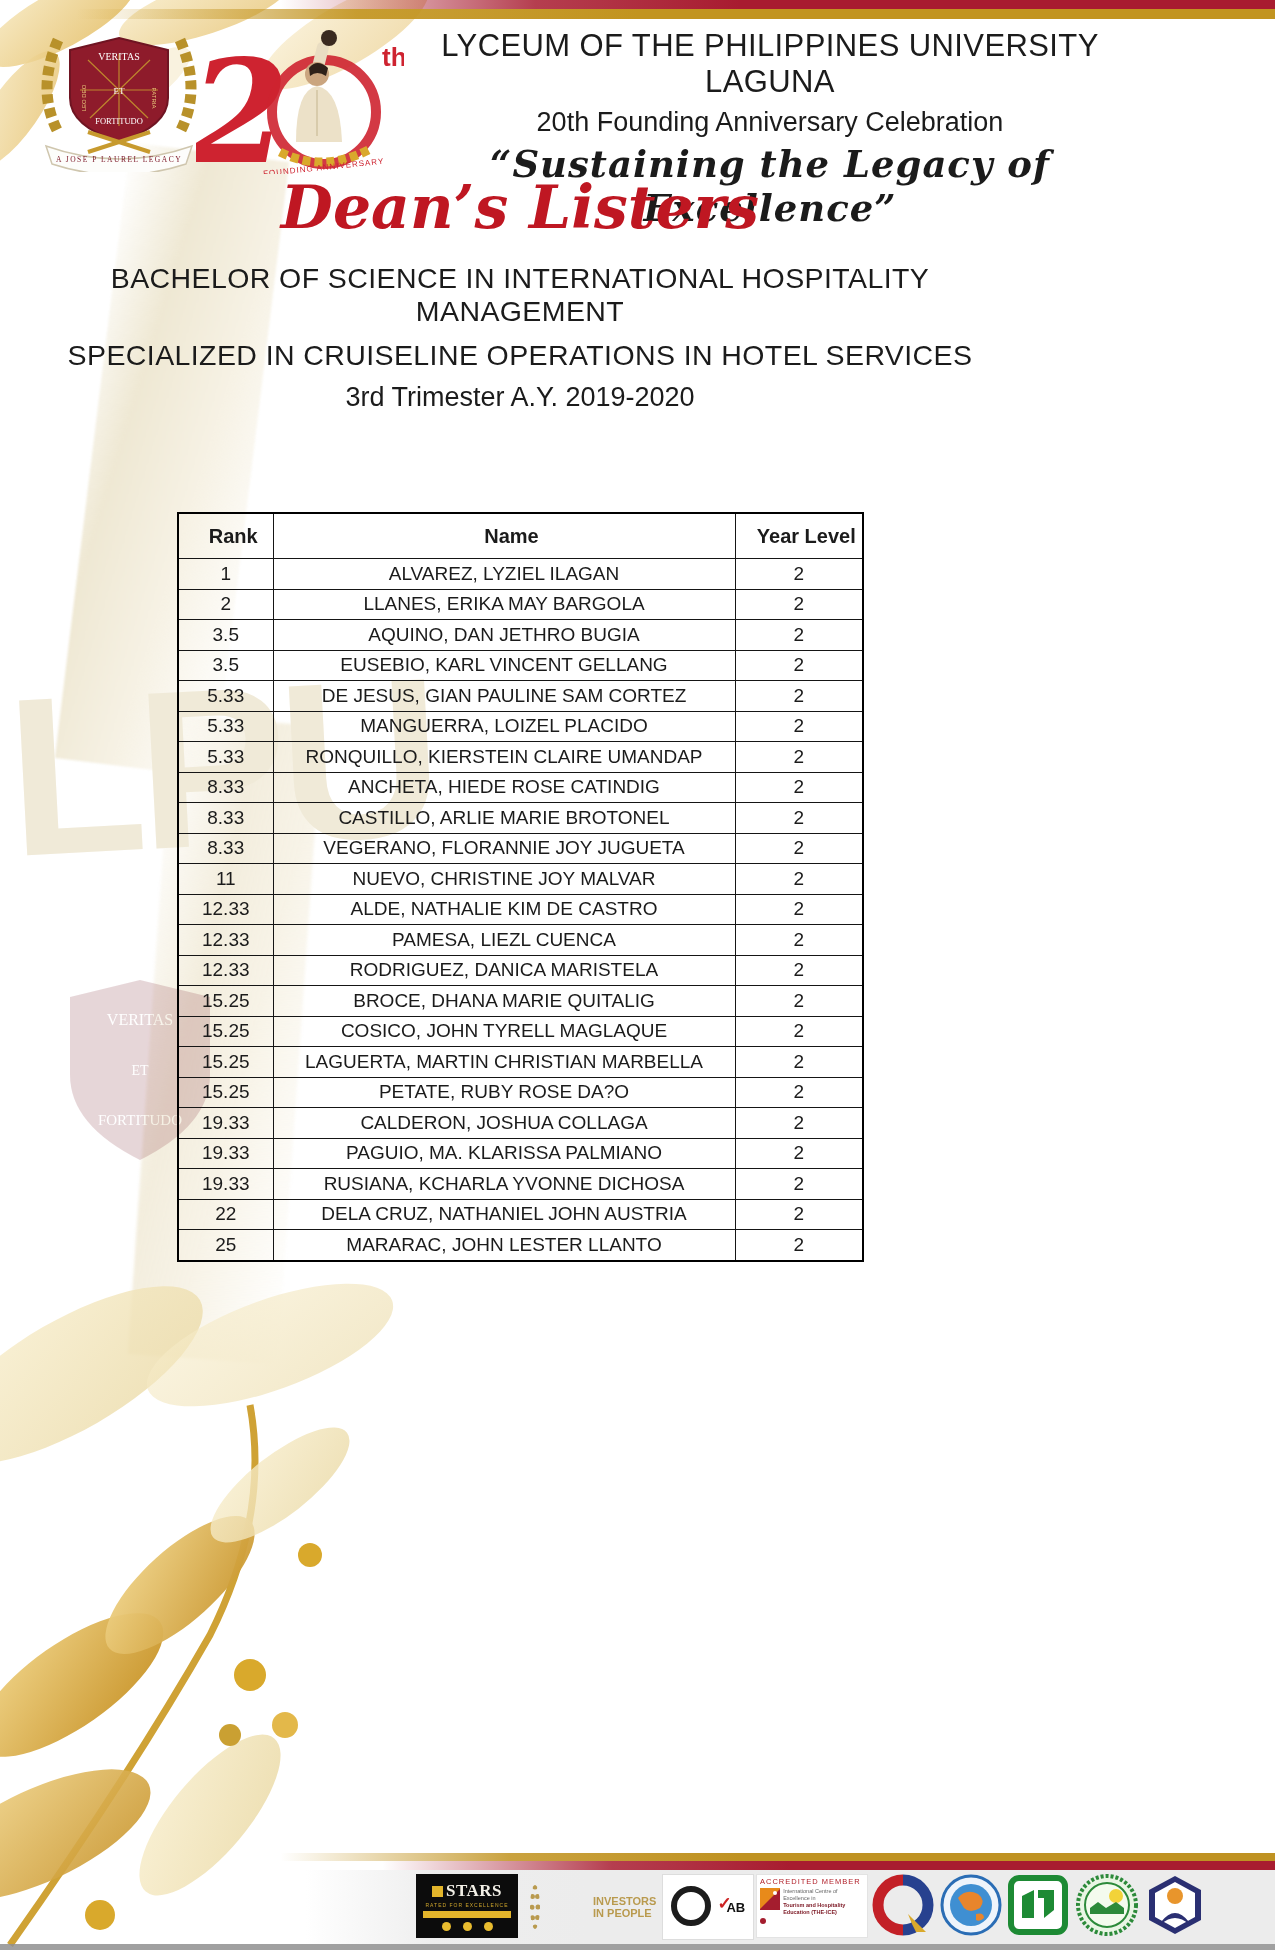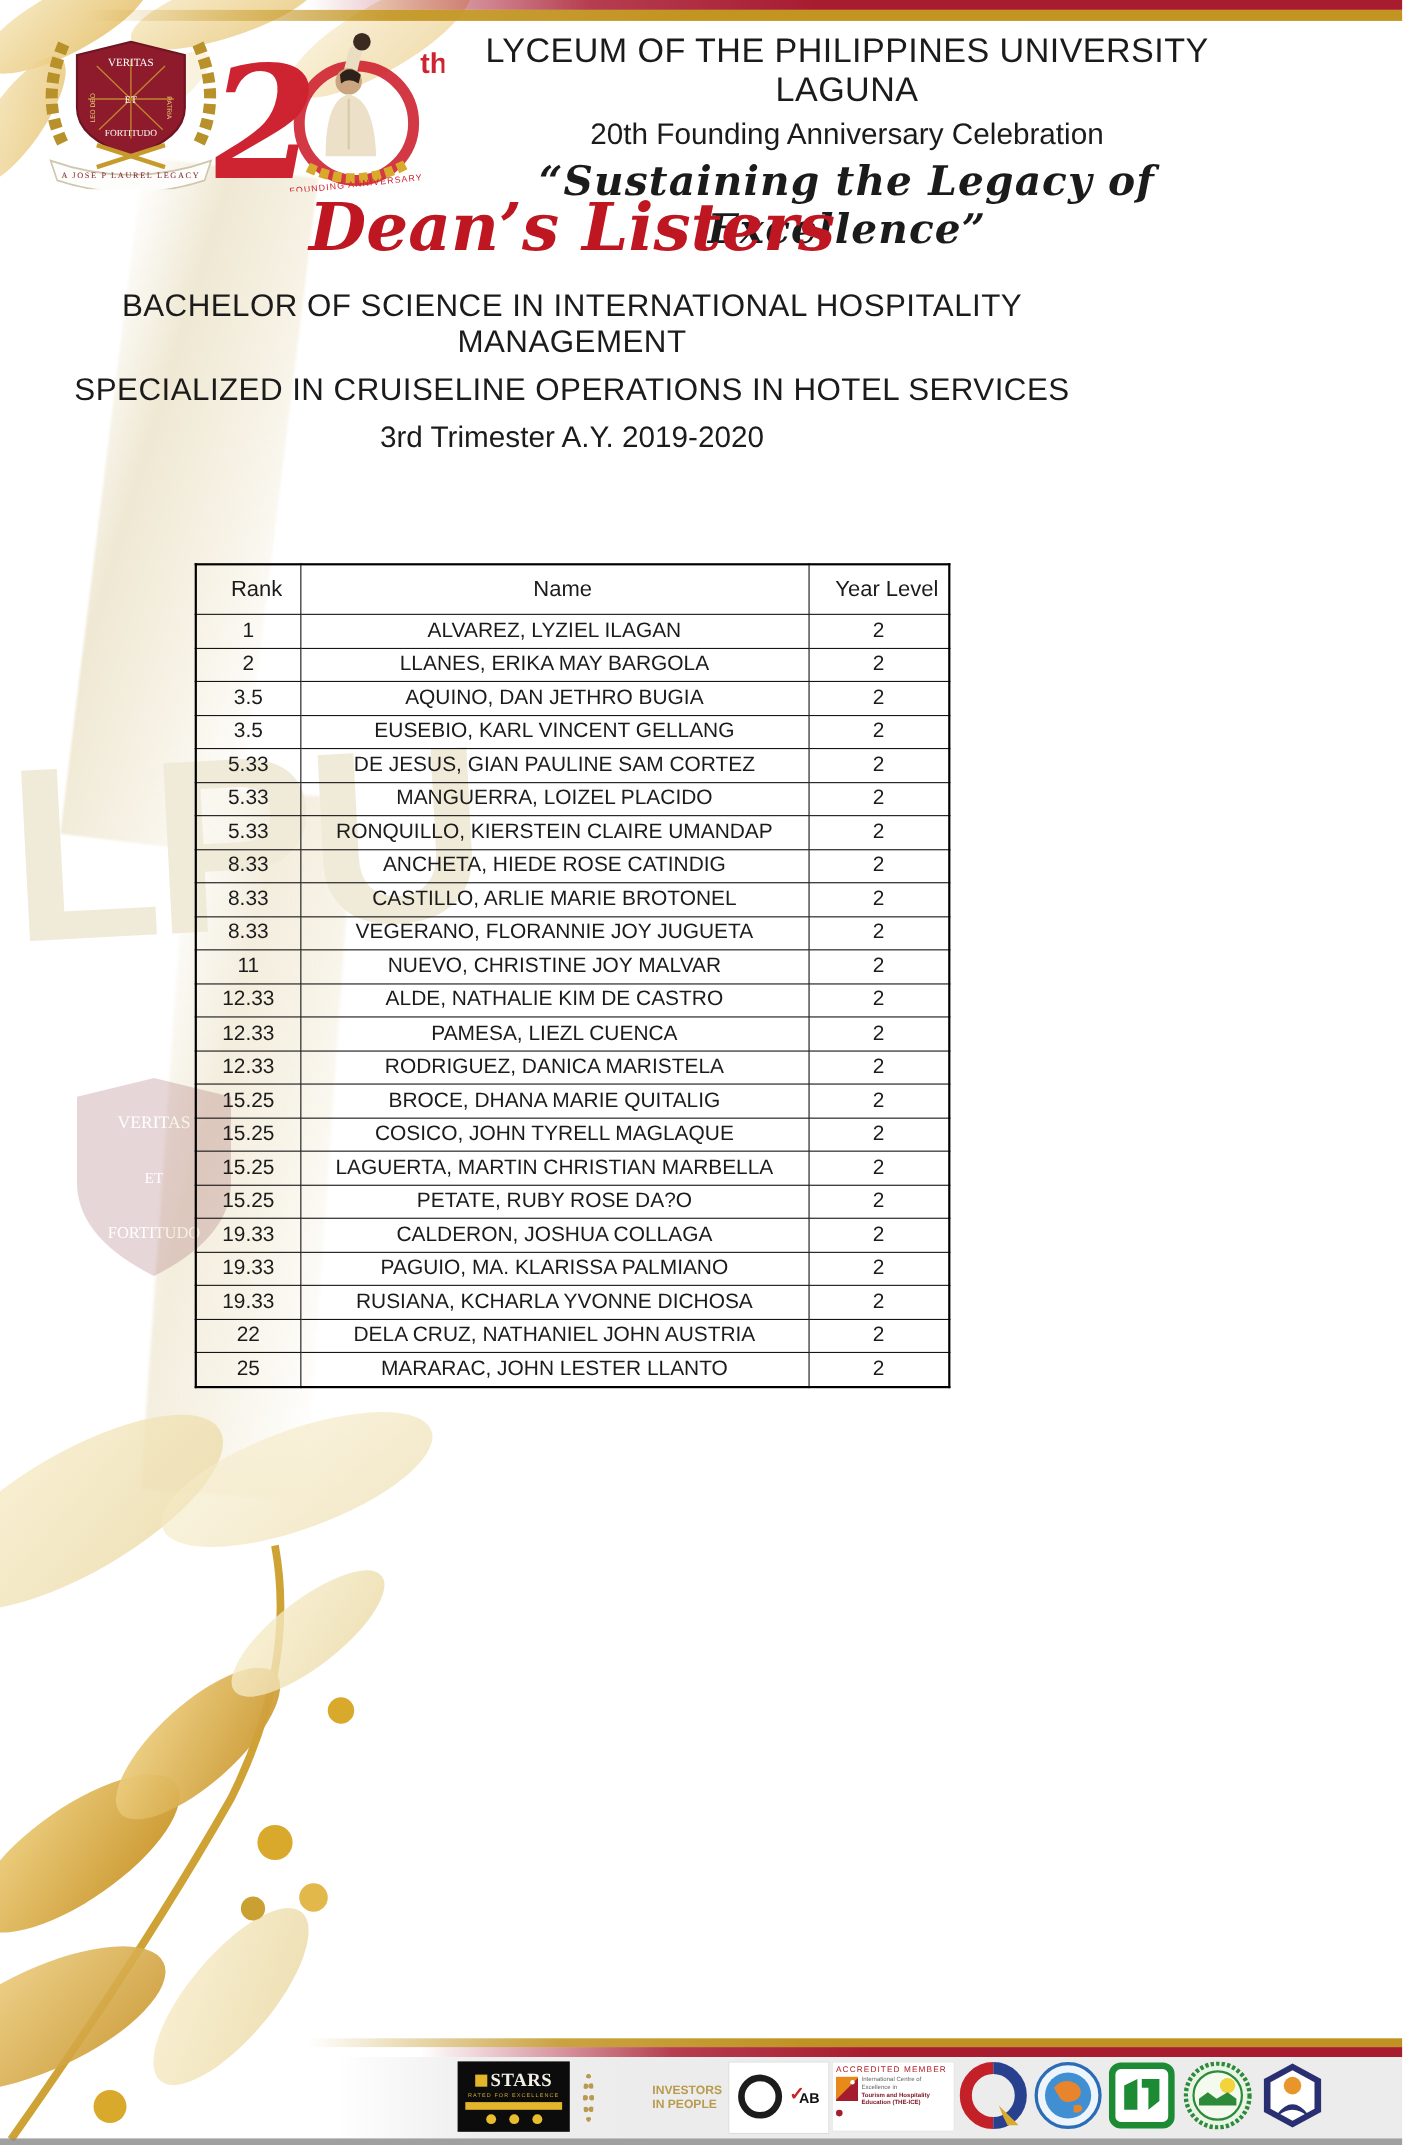--- a/index.html
+++ b/index.html
@@ -25,21 +25,21 @@
     color:#bf1722;z-index:3;}
   .program{left:5px;top:262px;width:1030px;text-align:center;z-index:3;}
   .program .l1,.program .l2{font-size:28.5px;letter-spacing:.4px;}
   .program .l2{margin-top:11px;}
   .program .term{font-size:27px;margin-top:10px;}
 
   
   table.list{position:absolute;left:177px;top:512px;border-collapse:collapse;z-index:3;
     background:transparent;}
   table.list th,table.list td{border:1.6px solid #151515;text-align:center;padding:0;}
-  table.list th{height:44px;font-size:20px;font-weight:normal;padding-left:15px;}
+  table.list th{height:44px;font-size:20px;font-weight:bold;padding-left:15px;}
   table.list td{height:29.5px;font-size:19px;}
   .col-rank{width:95px;} .col-name{width:462px;} .col-year{width:128px;}
   table.list{border:2.5px solid #000;}
 
   
   .ribbon{left:92px;top:150px;width:160px;height:620px;z-index:0;transform:rotate(7deg);
     background:linear-gradient(100deg,rgba(235,227,203,0) 0%,rgba(238,231,209,.95) 30%,rgba(246,241,227,.95) 62%,rgba(235,227,203,0) 100%);
     filter:blur(1px);}
   .ribbon2{left:150px;top:720px;width:150px;height:640px;z-index:0;transform:rotate(4deg);
     background:linear-gradient(100deg,rgba(235,227,203,0) 0%,rgba(240,233,213,.8) 35%,rgba(246,241,227,.85) 60%,rgba(235,227,203,0) 100%);

